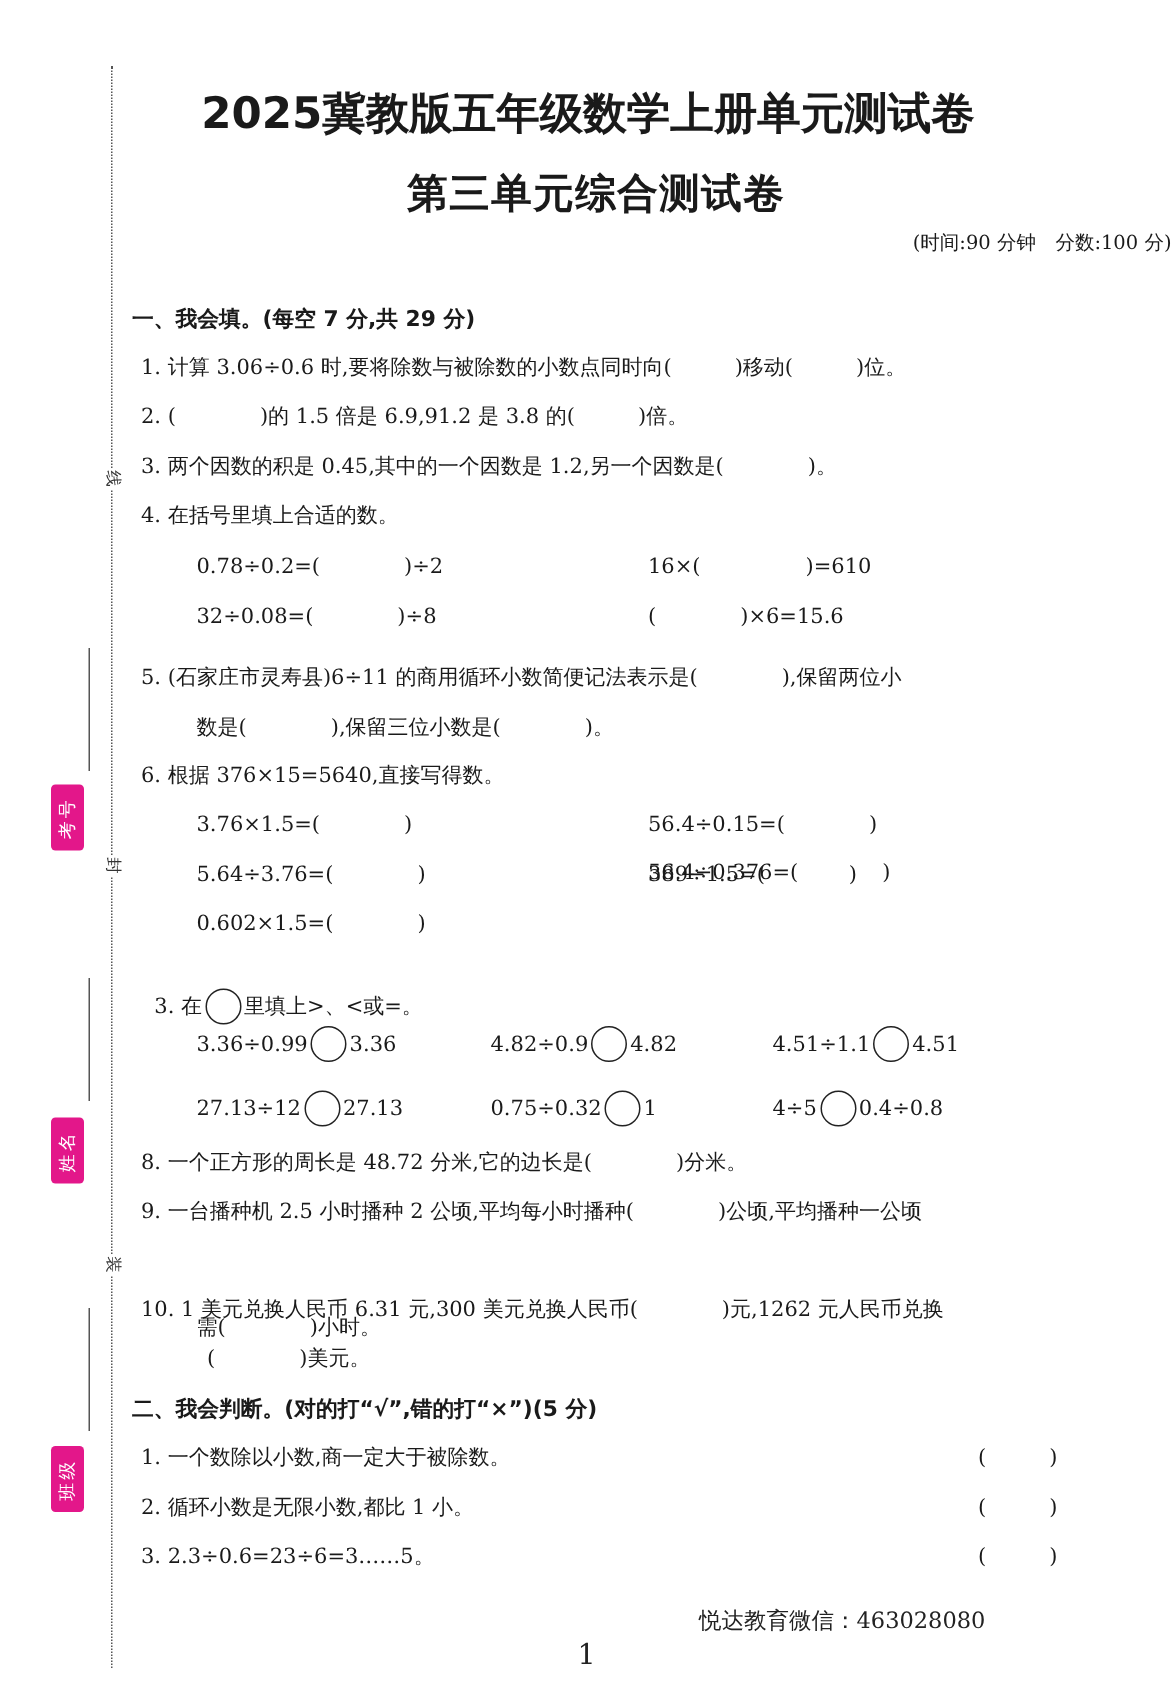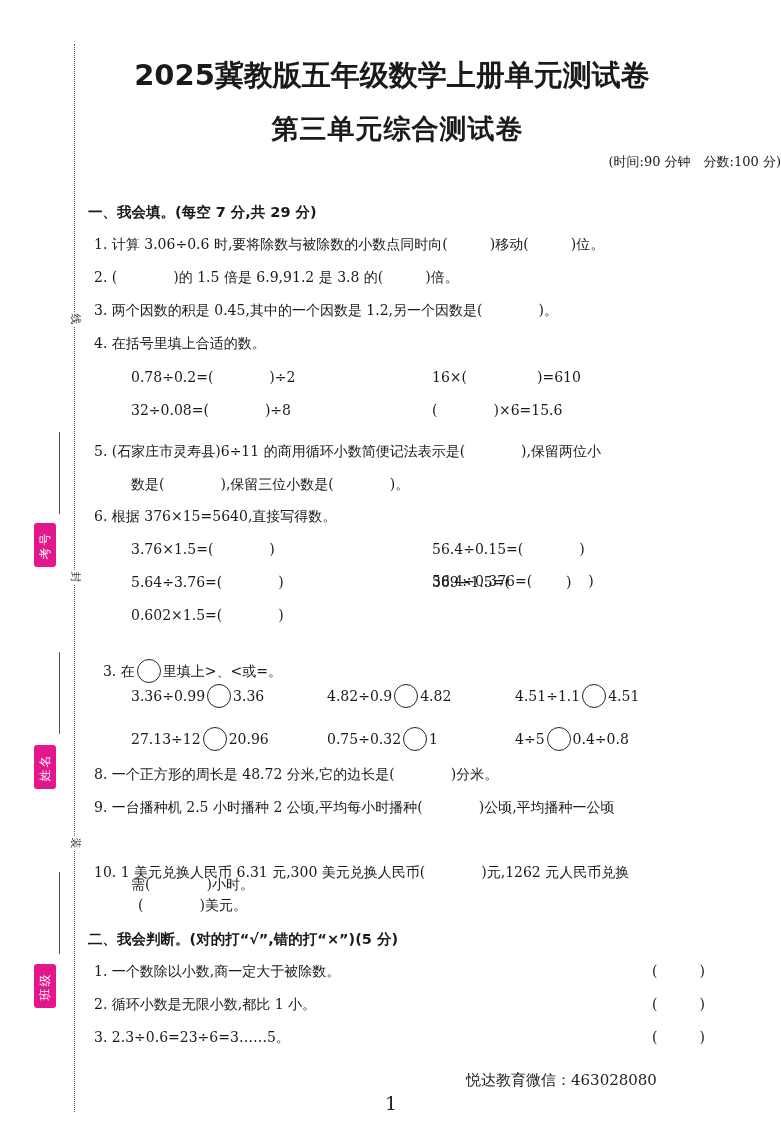--- a/index.html
+++ b/index.html
@@ -86,21 +86,21 @@
 <div class="line c2" style="top:574px">389÷1.5=(　　　　)</div>
 <div class="line l2" style="top:607px">0.602×1.5=(　　　　)</div>
 <div class="line c2" style="top:573px">56.4÷0.376=(　　　　)</div>
 
 <div class="line l1" style="top:644px">
   <span>3. 在</span><span class="circ"></span><span>里填上&gt;、&lt;或=。</span>
 </div>
 <div class="line l2" style="top:685px"><span>3.36÷0.99</span><span class="circ"></span><span>3.36</span></div>
 <div class="line c2r" style="top:685px"><span>4.82÷0.9</span><span class="circ"></span><span>4.82</span></div>
 <div class="line c3r" style="top:685px"><span>4.51÷1.1</span><span class="circ"></span><span>4.51</span></div>
-<div class="line l2" style="top:728px"><span>27.13÷12</span><span class="circ"></span><span>20.96</span></div>
+<div class="line l2" style="top:728px"><span>27.13÷12</span><span class="circ"></span><span>27.13</span></div>
 <div class="line c2r" style="top:728px"><span>0.75÷0.32</span><span class="circ"></span><span>1</span></div>
 <div class="line c3r" style="top:728px"><span>4÷5</span><span class="circ"></span><span>0.4÷0.8</span></div>
 
 <div class="line l1" style="top:766px">8. 一个正方形的周长是 48.72 分米,它的边长是(　　　　)分米。</div>
 <div class="line l1" style="top:799px">9. 一台播种机 2.5 小时播种 2 公顷,平均每小时播种(　　　　)公顷,平均播种一公顷</div>
 <div class="line l2" style="top:876px">需(　　　　)小时。</div>
 <div class="line l1" style="top:864px">10. 1 美元兑换人民币 6.31 元,300 美元兑换人民币(　　　　)元,1262 元人民币兑换</div>
 <div class="line" style="left:138px;top:897px">(　　　　)美元。</div>
 
 <div class="sec" style="top:930px">二、我会判断。(对的打“√”,错的打“×”)(5 分)</div>

